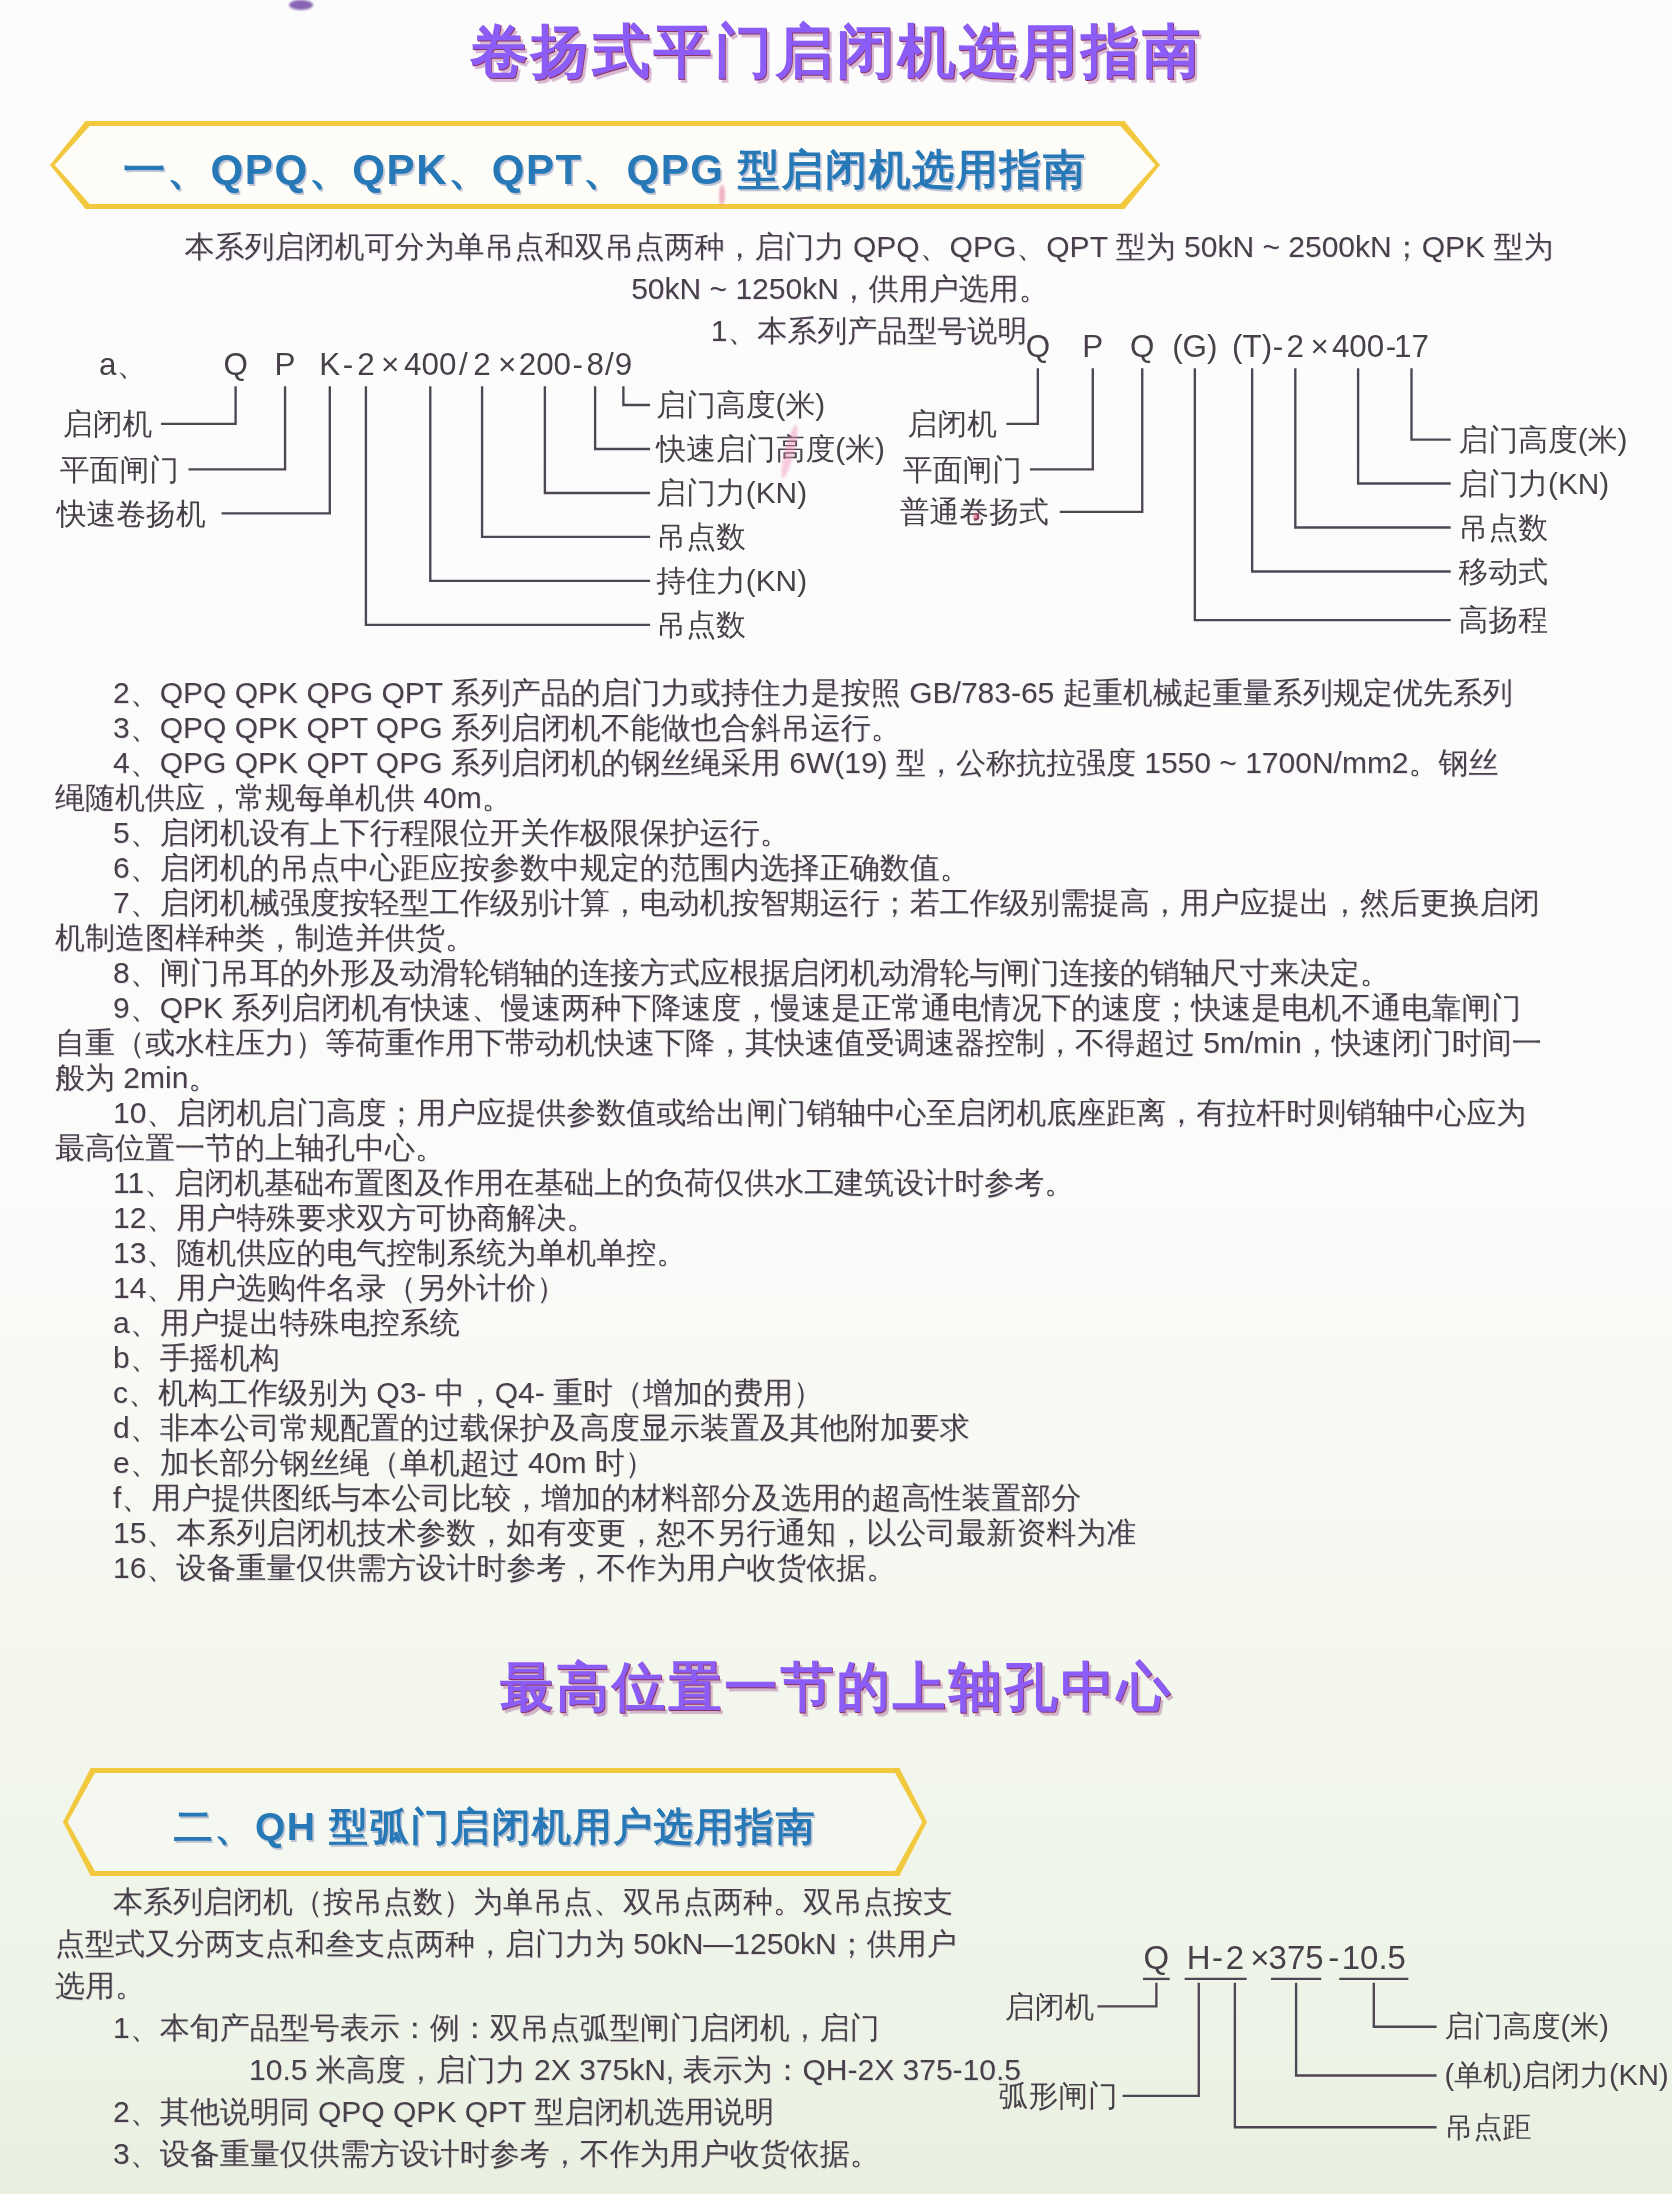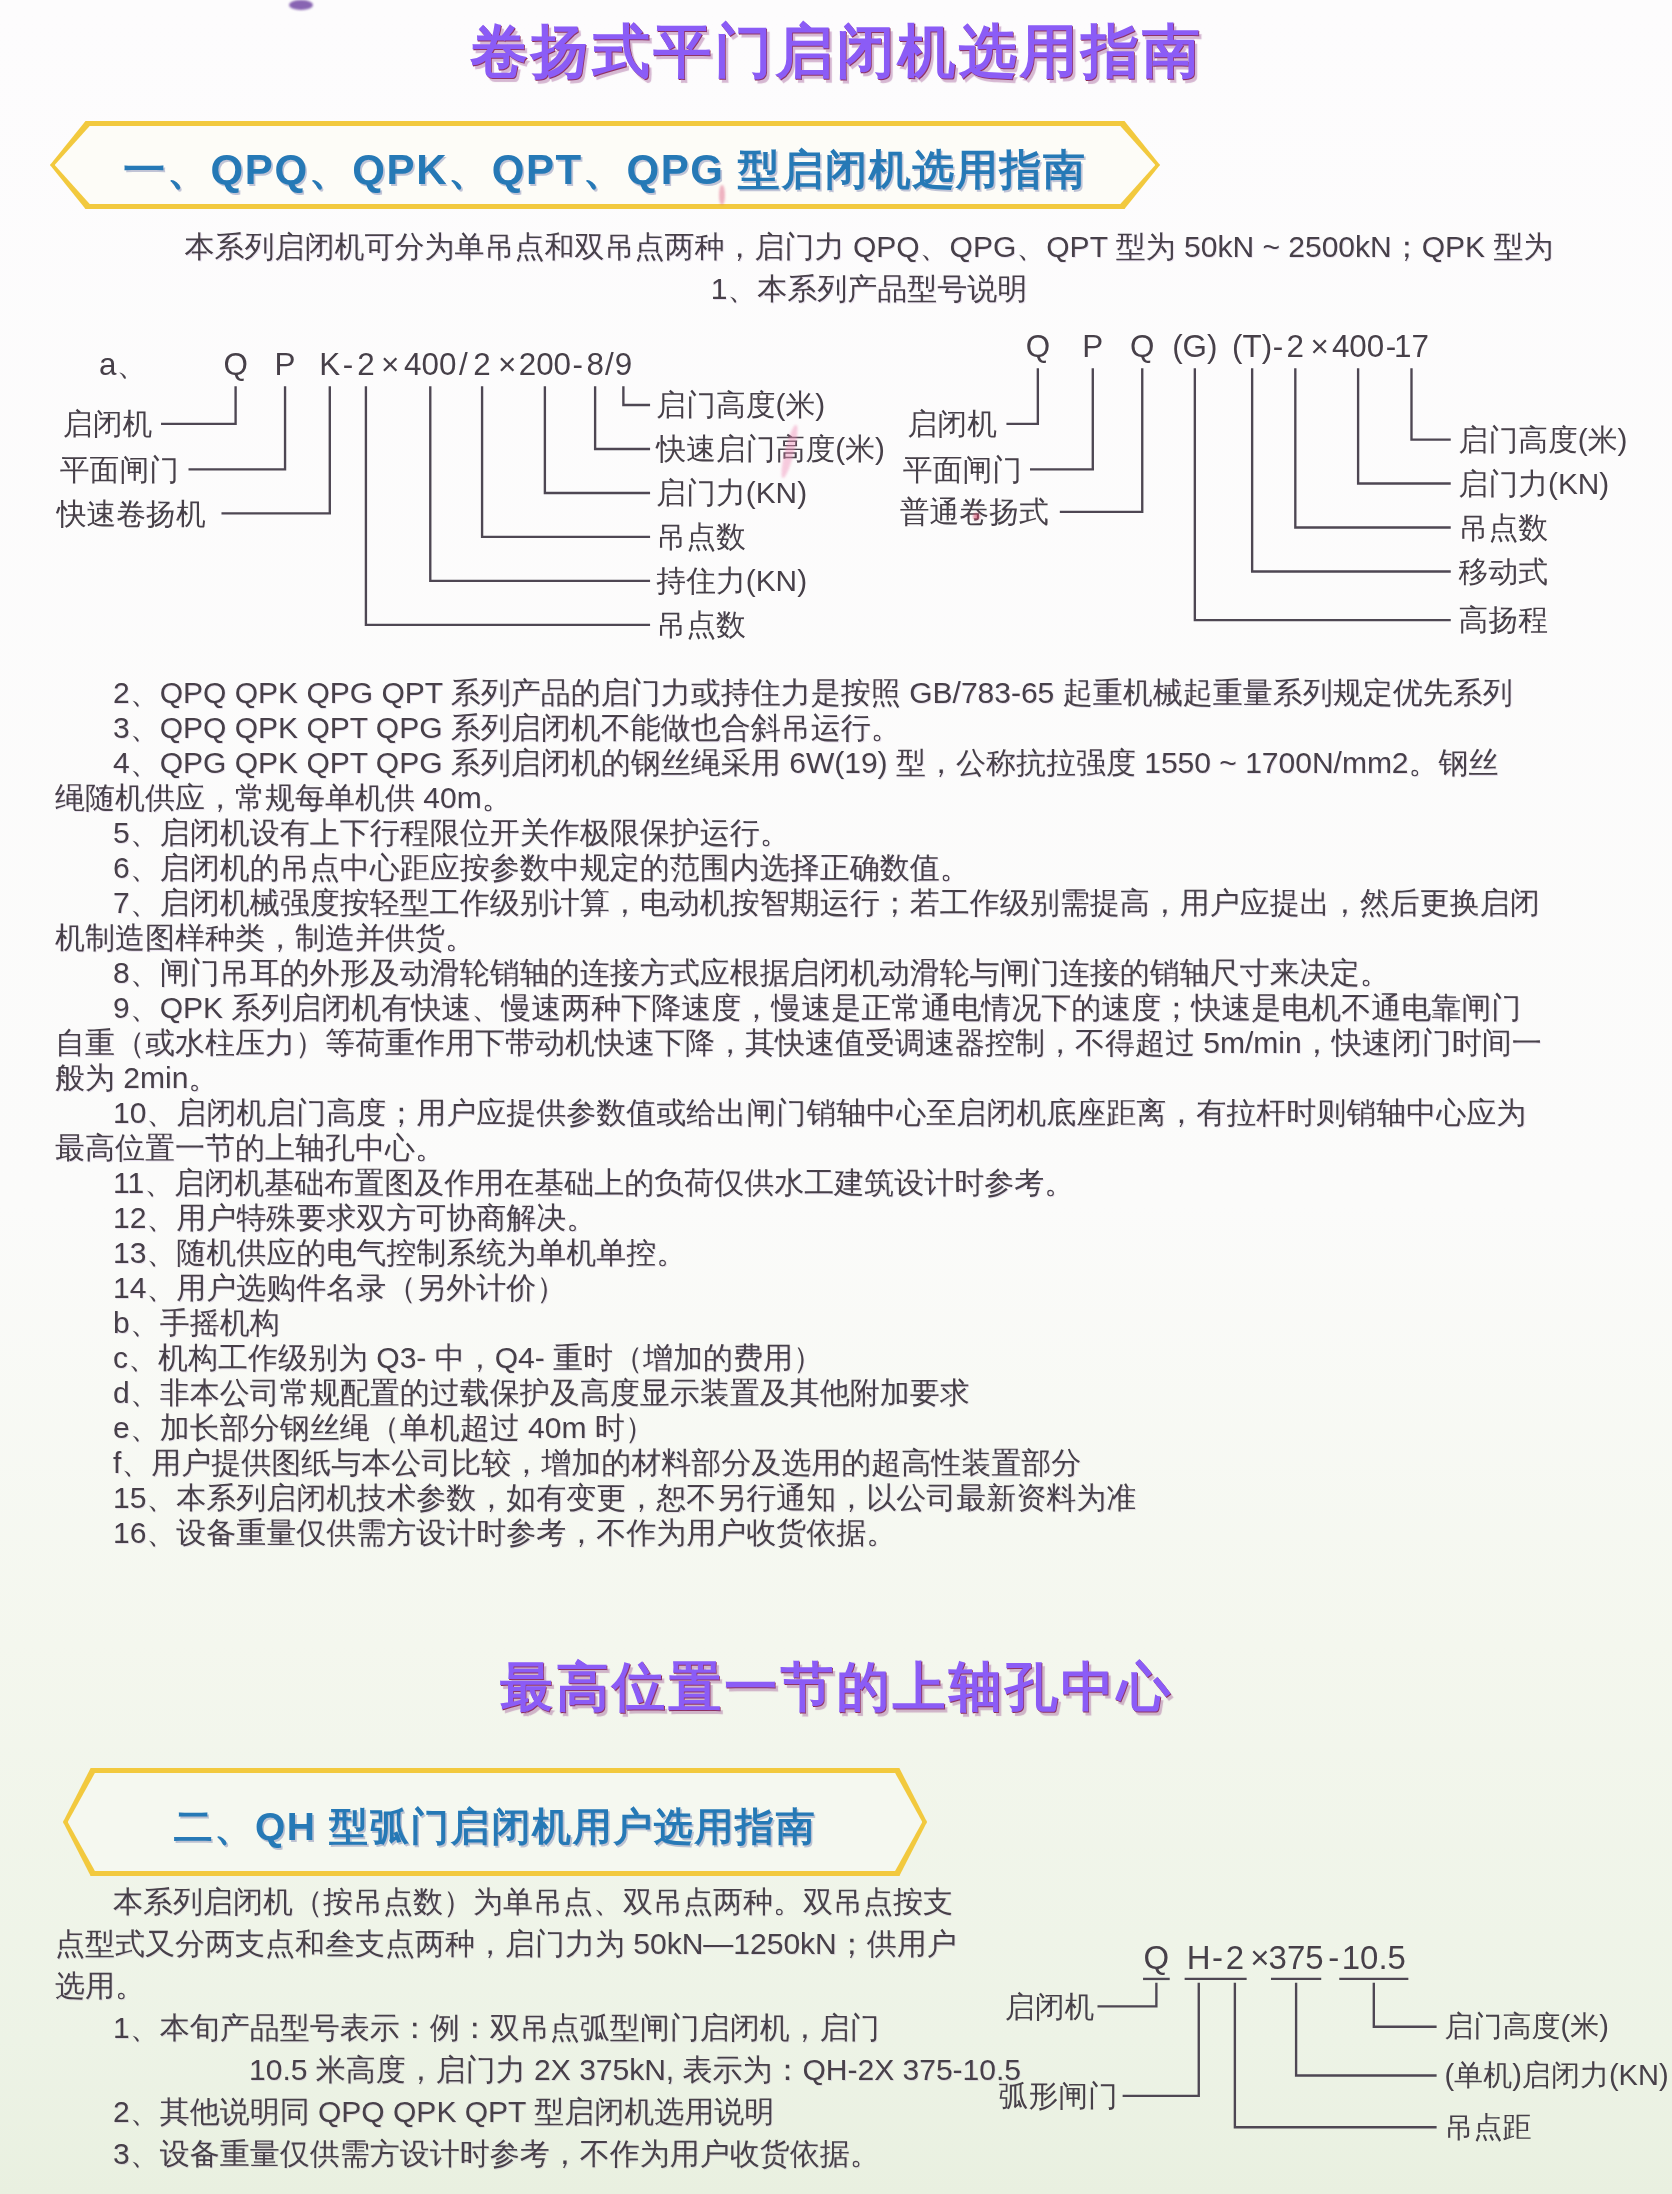--- a/index.html
+++ b/index.html
@@ -69,20 +69,21 @@
 <div id="title1" class="abs red-title">卷扬式平门启闭机选用指南</div>
 
 <div id="banner1" class="abs banner">
   <div class="outer"></div>
   <div class="inner"></div>
   <div class="txt">一、QPQ、QPK、QPT、QPG 型启闭机选用指南</div>
 </div>
 
 <div id="blockA" class="abs">
   <p class="ln ind">本系列启闭机可分为单吊点和双吊点两种，启门力 QPQ、QPG、QPT 型为 50kN ~ 2500kN；QPK 型为</p>
+  <p class="ln">50kN ~ 1250kN，供用户选用。</p>
   <p class="ln ind">1、本系列产品型号说明</p>
 </div>
 
 <svg id="diagrams" viewBox="0 0 2131 2795">
 
   <g>
     <text class="model" x="126" y="478">a、</text>
     <text class="model" x="300" y="478" text-anchor="middle">Q</text>
     <text class="model" x="363" y="478" text-anchor="middle">P</text>
     <text class="model" x="420" y="478" text-anchor="middle">K</text>
@@ -193,20 +194,21 @@
   <p class="ln ind">8、闸门吊耳的外形及动滑轮销轴的连接方式应根据启闭机动滑轮与闸门连接的销轴尺寸来决定。</p>
   <p class="ln ind">9、QPK 系列启闭机有快速、慢速两种下降速度，慢速是正常通电情况下的速度；快速是电机不通电靠闸门</p>
   <p class="ln">自重（或水柱压力）等荷重作用下带动机快速下降，其快速值受调速器控制，不得超过 5m/min，快速闭门时间一</p>
   <p class="ln">般为 2min。</p>
   <p class="ln ind">10、启闭机启门高度；用户应提供参数值或给出闸门销轴中心至启闭机底座距离，有拉杆时则销轴中心应为</p>
   <p class="ln">最高位置一节的上轴孔中心。</p>
   <p class="ln ind">11、启闭机基础布置图及作用在基础上的负荷仅供水工建筑设计时参考。</p>
   <p class="ln ind">12、用户特殊要求双方可协商解决。</p>
   <p class="ln ind">13、随机供应的电气控制系统为单机单控。</p>
   <p class="ln ind">14、用户选购件名录（另外计价）</p>
+  <p class="ln ind">a、用户提出特殊电控系统</p>
   <p class="ln ind">b、手摇机构</p>
   <p class="ln ind">c、机构工作级别为 Q3- 中，Q4- 重时（增加的费用）</p>
   <p class="ln ind">d、非本公司常规配置的过载保护及高度显示装置及其他附加要求</p>
   <p class="ln ind">e、加长部分钢丝绳（单机超过 40m 时）</p>
   <p class="ln ind">f、用户提供图纸与本公司比较，增加的材料部分及选用的超高性装置部分</p>
   <p class="ln ind">15、本系列启闭机技术参数，如有变更，恕不另行通知，以公司最新资料为准</p>
   <p class="ln ind">16、设备重量仅供需方设计时参考，不作为用户收货依据。</p>
 </div>
 
 <div id="title2" class="abs red-title">最高位置一节的上轴孔中心</div>

